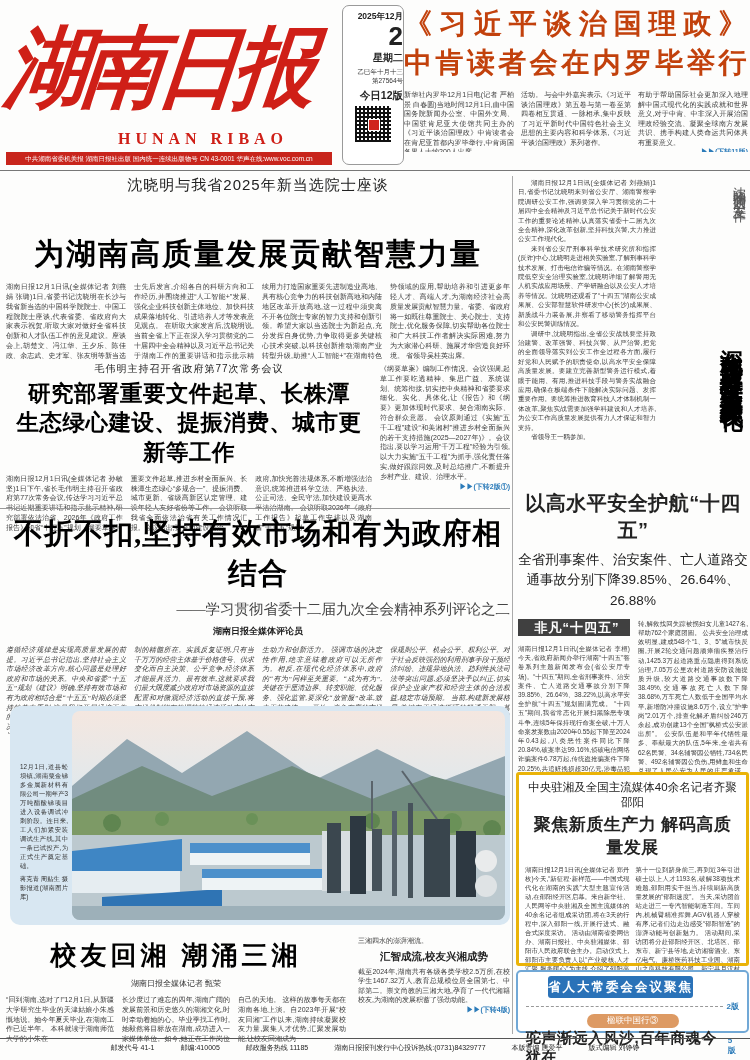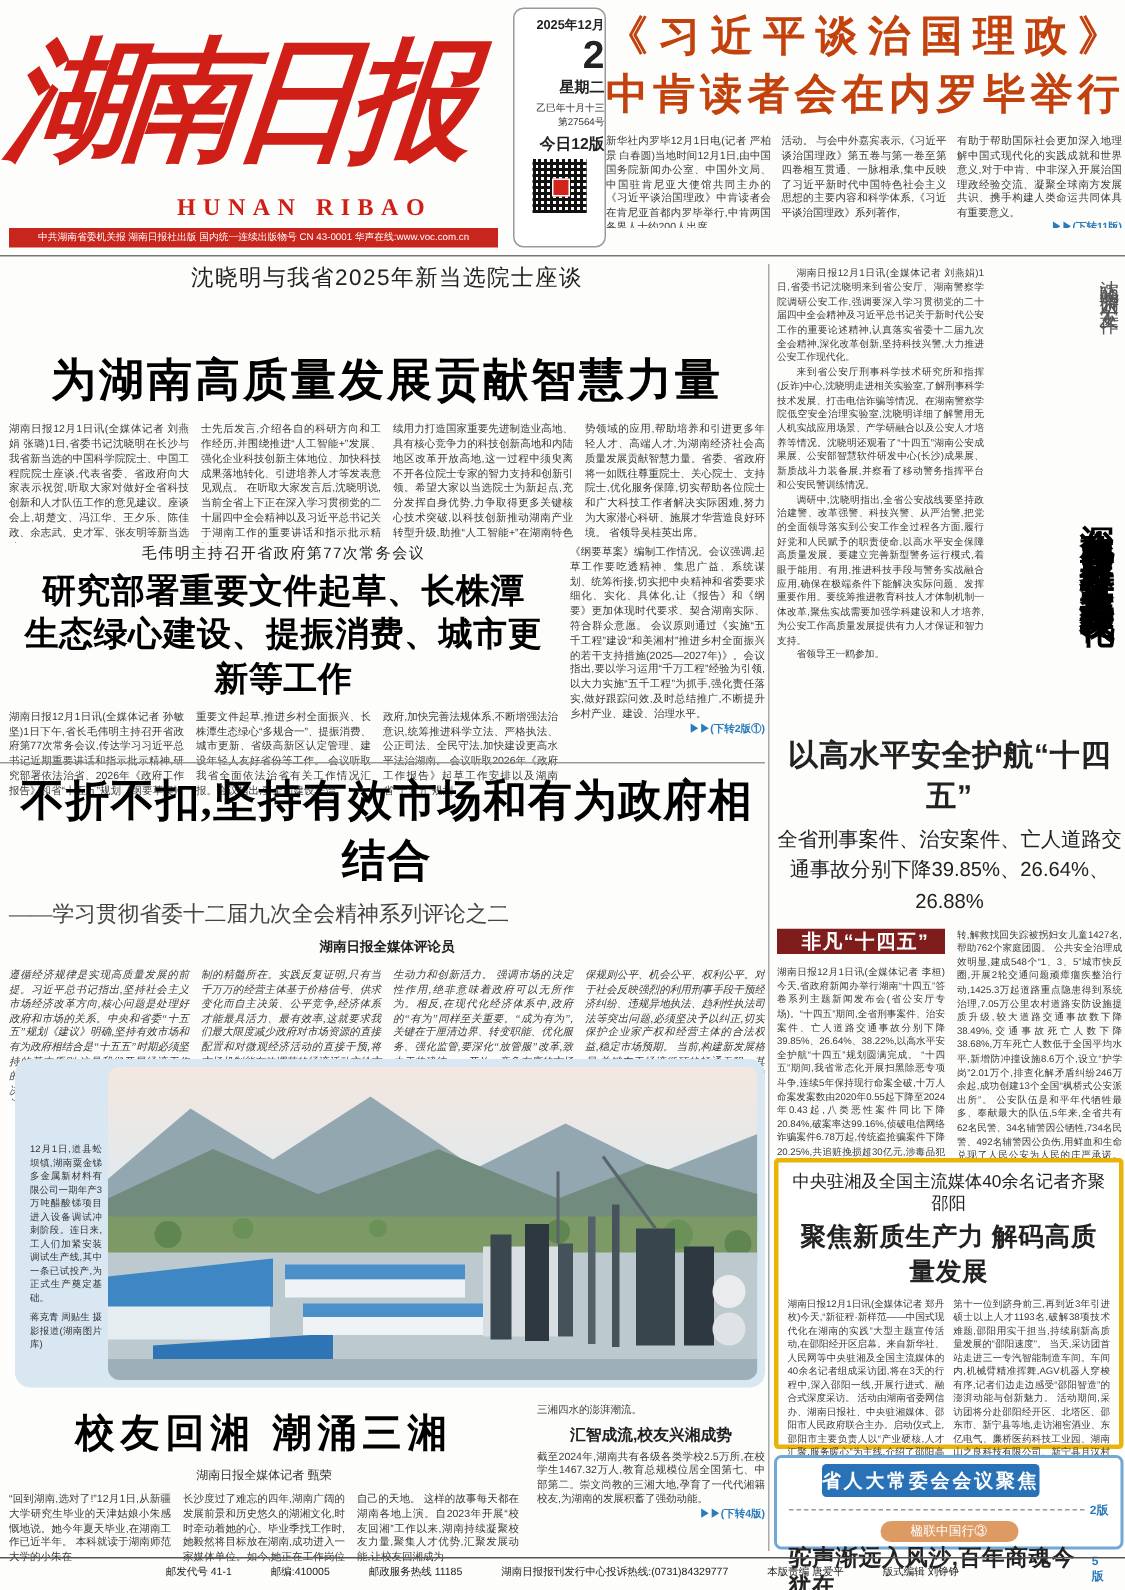--- a/index.html
+++ b/index.html
@@ -61,21 +61,21 @@
   .cabinet .kicker { font-size:10px; }
   .cabinet .bighead { font-size:22.5px; line-height:1.3; letter-spacing:0.5px; margin-top:3px; }
   .cabinet .bodycols { margin-top:7px; height:58px; }
   .cabinet .rightcol { position:absolute; right:0; top:2px; width:130px; height:140px;
     font-size:7px; line-height:9.8px; color:#3a3a3a; text-align:justify; overflow:hidden; }
   .mid-rule { position:absolute; left:0; top:508px; width:510px; border-top:1px solid #999; }
 
   
   .editorial { position:absolute; left:6px; top:514px; width:504px; }
   .editorial .bighead { font-family:"Liberation Serif", serif; font-size:29px; letter-spacing:1px; }
-  .editorial .subhead { text-align:left; font-family:"Liberation Serif", serif; font-size:14.5px; color:#444; margin-top:6px; }
+  .editorial .subhead { text-align:right; font-family:"Liberation Serif", serif; font-size:14.5px; color:#444; margin-top:6px; }
   .editorial .byline { text-align:center; font-size:9px; font-weight:bold; margin-top:6px; }
   .editorial .bodycols { margin-top:8px; height:88px; }
   .editorial .bcol { font-family:"Liberation Serif", serif; font-style:italic; font-size:7px; line-height:9.6px; }
 
   
   .photoblock { position:absolute; left:10px; top:706px; width:500px; height:219px;
     background:#d8e7f2; border-radius:10px; padding:6px; }
   .photocap { position:absolute; left:10px; top:56px; width:48px; font-size:6.3px; line-height:9px;
     color:#333; text-align:justify; }
   .photocap .credit { margin-top:4px; }
@@ -103,21 +103,21 @@
     font-size:6.5px; line-height:9.4px; color:#3a3a3a; text-align:justify; }
   .police .body p { text-indent:13px; }
   .police .vheads { position:absolute; right:0; top:0; height:306px; writing-mode:vertical-rl; display:flex; gap:6px; }
   .police .vkicker { font-size:13px; color:#555; letter-spacing:3px; height:150px; }
   .police .vh { font-size:23px; font-weight:bold; color:#000; letter-spacing:2px; }
 
   .safety { position:absolute; left:518px; top:490px; width:230px; height:278px; }
   .safety .h { text-align:center; font-size:20px; font-weight:bold; letter-spacing:0.5px; }
   .safety .sub { font-size:13.5px; color:#222; margin-top:6px; line-height:1.5; text-align:center; }
   .safety .cols { position:relative; margin-top:8px; height:218px; }
-  .safety .badge { display:block; width:118px; background:#7f1d1d; color:#fff; font-weight:bold;
+  .safety .badge { display:block; width:118px; background:#404040; color:#fff; font-weight:bold;
     font-size:13px; text-align:center; padding:4px 0; letter-spacing:1px; }
   .safety .c1 { position:absolute; left:0; top:0; width:112px; height:218px; overflow:hidden;
     font-size:6.4px; line-height:9.2px; color:#3a3a3a; text-align:justify; }
   .safety .c1 .txt { margin-top:8px; }
   .safety .c2 { position:absolute; right:0; top:0; width:110px; height:218px; overflow:hidden;
     font-size:6.4px; line-height:9.2px; color:#3a3a3a; text-align:justify; }
   .safety .note { text-align:right; font-weight:bold; }
 
   .redbox { position:absolute; left:516px; top:772px; width:233px; height:194px;
     border:3px solid #eab308; border-radius:3px; background:#fff; padding:5px 6px; }

